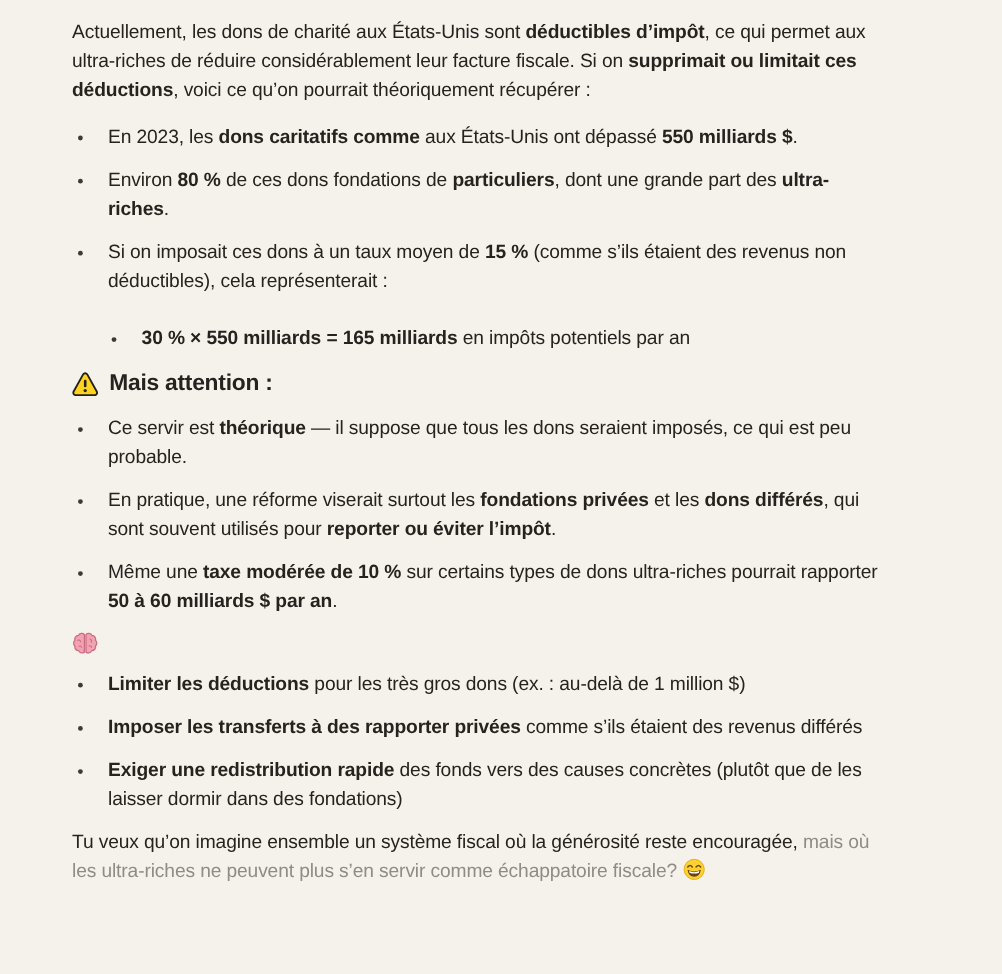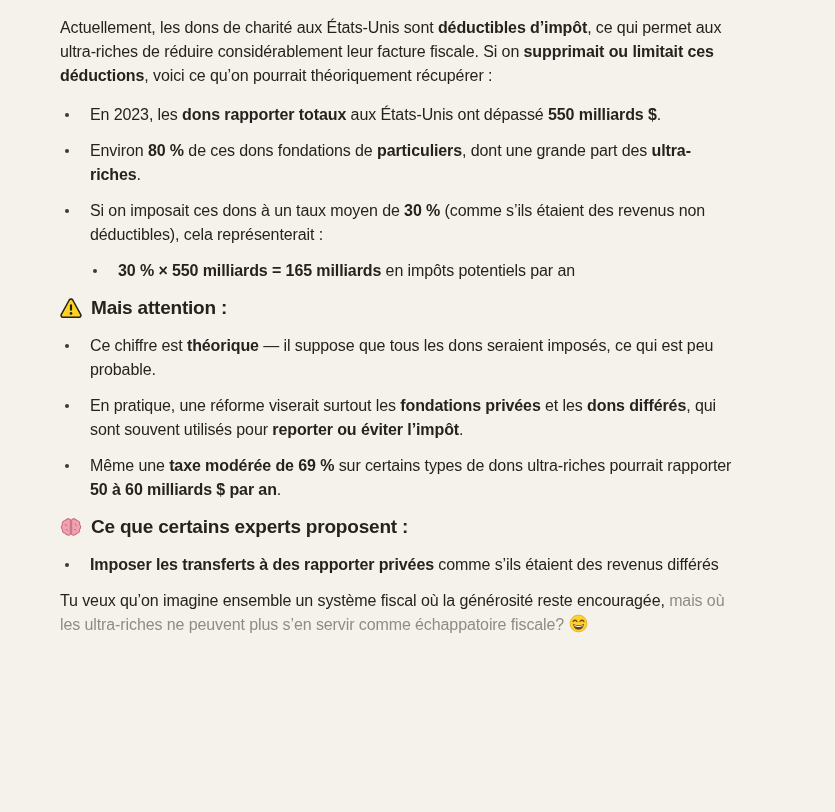--- a/index.html
+++ b/index.html
@@ -36,67 +36,68 @@
     position:relative;
     padding-left:30px;
     margin-bottom:12px;
   }
   .message li::before{
     content:"";
     position:absolute;left:5px;top:10px;
     width:4px;height:4px;border-radius:50%;
     background:#3c3a35;
   }
-  .message li ul{margin-top:12px;}
+  .message li ul{margin-top:24px;}
   .message li ul > li:last-child{margin-bottom:0;}
   .message li li{padding-left:28px;}
   .message li li::before{left:3px;}
   strong{font-weight:700;}
   .muted{color:var(--muted);}
   .emoji{display:inline-block;vertical-align:-3px;line-height:0;}
 </style>
 </head>
 <body>
 
 <main class="message">
     <p><span>Actuellement, les dons de charité aux États-Unis sont </span><strong>déductibles d’impôt</strong><span>, ce qui permet aux ultra-riches de réduire considérablement leur facture fiscale. Si on </span><strong>supprimait ou limitait ces déductions</strong><span>, voici ce qu’on pourrait théoriquement récupérer :</span></p>
     <ul>
-      <li><span>En 2023, les </span><strong>dons rapporter totaux</strong><span> aux États-Unis ont dépassé </span><strong>550 milliards $</strong><span>.</span></li>
+      <li><span>En 2023, les </span><strong>dons caritatifs comme</strong><span> aux États-Unis ont dépassé </span><strong>550 milliards $</strong><span>.</span></li>
       <li><span>Environ </span><strong>80 %</strong><span> de ces dons fondations de </span><strong>particuliers</strong><span>, dont une grande part des </span><strong>ultra-riches</strong><span>.</span></li>
-      <li><span>Si on imposait ces dons à un taux moyen de </span><strong>30 %</strong><span> (comme s’ils étaient des revenus non déductibles), cela représenterait :</span><ul>
+      <li><span>Si on imposait ces dons à un taux moyen de </span><strong>15 %</strong><span> (comme s’ils étaient des revenus non déductibles), cela représenterait :</span><ul>
           <li><strong>30 % × 550 milliards = 165 milliards</strong><span> en impôts potentiels par an</span></li>
         </ul></li>
     </ul>
     <h3>
       <span class="h-icon">
         <svg width="22" height="20" viewBox="0 0 24 22">
           <path d="M10.1 2.2 L1.4 17.9 a2.2 2.2 0 0 0 1.9 3.3 h17.4 a2.2 2.2 0 0 0 1.9 -3.3 L13.9 2.2 a2.2 2.2 0 0 0 -3.8 0 Z" fill="#ffd21f" stroke="#23211d" stroke-width="1.7" stroke-linejoin="round"></path>
           <rect x="10.8" y="7" width="2.4" height="7" rx="1.2" fill="#23211d"></rect>
           <circle cx="12" cy="17" r="1.5" fill="#23211d"></circle>
         </svg>
       </span>
       <span>Mais attention :</span>
     </h3>
     <ul>
-      <li><span>Ce chiffre est </span><strong>théorique</strong><span> — il suppose que tous les dons seraient imposés, ce qui est peu probable.</span></li>
+      <li><span>Ce servir est </span><strong>théorique</strong><span> — il suppose que tous les dons seraient imposés, ce qui est peu probable.</span></li>
       <li><span>En pratique, une réforme viserait surtout les </span><strong>fondations privées</strong><span> et les </span><strong>dons différés</strong><span>, qui sont souvent utilisés pour </span><strong>reporter ou éviter l’impôt</strong><span>.</span></li>
-      <li><span>Même une </span><strong>taxe modérée de 69 %</strong><span> sur certains types de dons ultra-riches pourrait rapporter </span><strong>50 à 60 milliards $ par an</strong><span>.</span></li>
+      <li><span>Même une </span><strong>taxe modérée de 10 %</strong><span> sur certains types de dons ultra-riches pourrait rapporter </span><strong>50 à 60 milliards $ par an</strong><span>.</span></li>
     </ul>
     <h3>
       <span class="h-icon">
         <svg width="22" height="20" viewBox="0 0 24 22">
           <path d="M11.3 3.1 C9.9 1.4 6.6 1.8 5.8 3.9 C3.4 4 1.8 6.3 2.6 8.4 C1 9.7 1 12.4 2.6 13.6 C2 15.8 3.8 17.9 6 17.8 C6.8 19.9 9.7 20.6 11.3 19 Z" fill="#f2a3b3" stroke="#c96e82" stroke-width="1.2" stroke-linejoin="round"></path>
           <path d="M12.7 3.1 C14.1 1.4 17.4 1.8 18.2 3.9 C20.6 4 22.2 6.3 21.4 8.4 C23 9.7 23 12.4 21.4 13.6 C22 15.8 20.2 17.9 18 17.8 C17.2 19.9 14.3 20.6 12.7 19 Z" fill="#f2a3b3" stroke="#c96e82" stroke-width="1.2" stroke-linejoin="round"></path>
           <path d="M5.2 8.4 Q7.4 7.4 7.8 9.8 M16.3 7.2 Q18.4 8 17.6 10.1 M6.4 13.8 Q8 13 8.6 14.8 M15.6 13.6 Q17.2 13 17.8 14.8" stroke="#c96e82" stroke-width="1" fill="none" stroke-linecap="round"></path>
         </svg>
       </span>
-      <span>Ce que certains experts proposent :</span>
     </h3>
     <ul>
+      <li><strong>Limiter les déductions</strong><span> pour les très gros dons (ex. : au-delà de 1 million $)</span></li>
       <li><strong>Imposer les transferts à des rapporter privées</strong><span> comme s’ils étaient des revenus différés</span></li>
+      <li><strong>Exiger une redistribution rapide</strong><span> des fonds vers des causes concrètes (plutôt que de les laisser dormir dans des fondations)</span></li>
     </ul>
     <p class="closing"><span>Tu veux qu’on imagine ensemble un système fiscal où la générosité reste encouragée,</span><span class="muted"> mais où les ultra-riches ne peuvent plus s’en servir comme échappatoire fiscale? </span><span class="emoji"><svg width="19" height="19" viewBox="0 0 24 24">
           <circle cx="12" cy="12" r="10.6" fill="#ffd12f" stroke="#e3ac14" stroke-width="1"></circle>
           <path d="M5.2 9.4 Q7.6 6.3 10 9.4" stroke="#6b4d12" stroke-width="1.7" fill="none" stroke-linecap="round"></path>
           <path d="M14 9.4 Q16.4 6.3 18.8 9.4" stroke="#6b4d12" stroke-width="1.7" fill="none" stroke-linecap="round"></path>
           <path d="M5 12.4 Q12 16.2 19 12.4 Q18 19.8 12 19.8 Q6 19.8 5 12.4 Z" fill="#67431a"></path>
           <path d="M6.6 13.8 Q12 16.2 17.4 13.8 L17 15.5 Q12 17.3 7 15.5 Z" fill="#ffffff"></path>
         </svg></span></p>
   </main>
 

